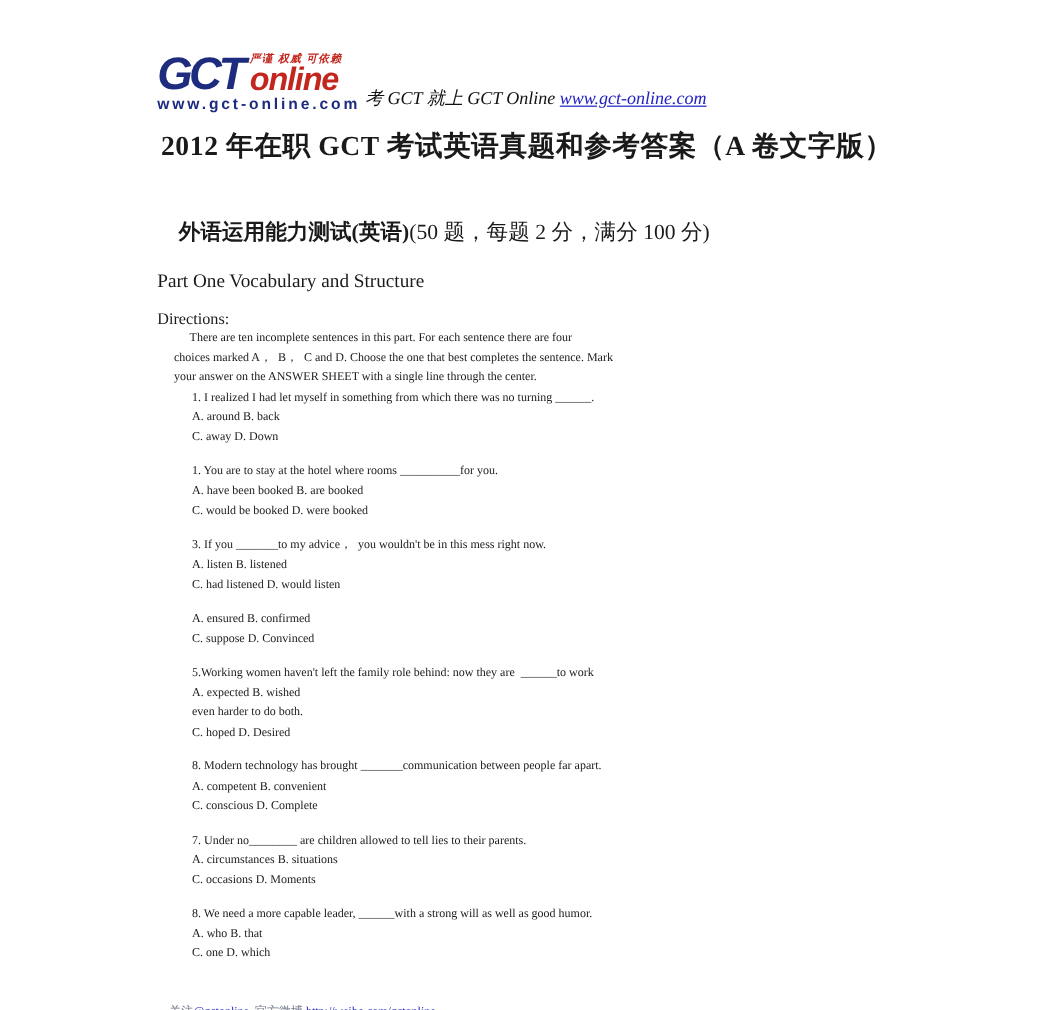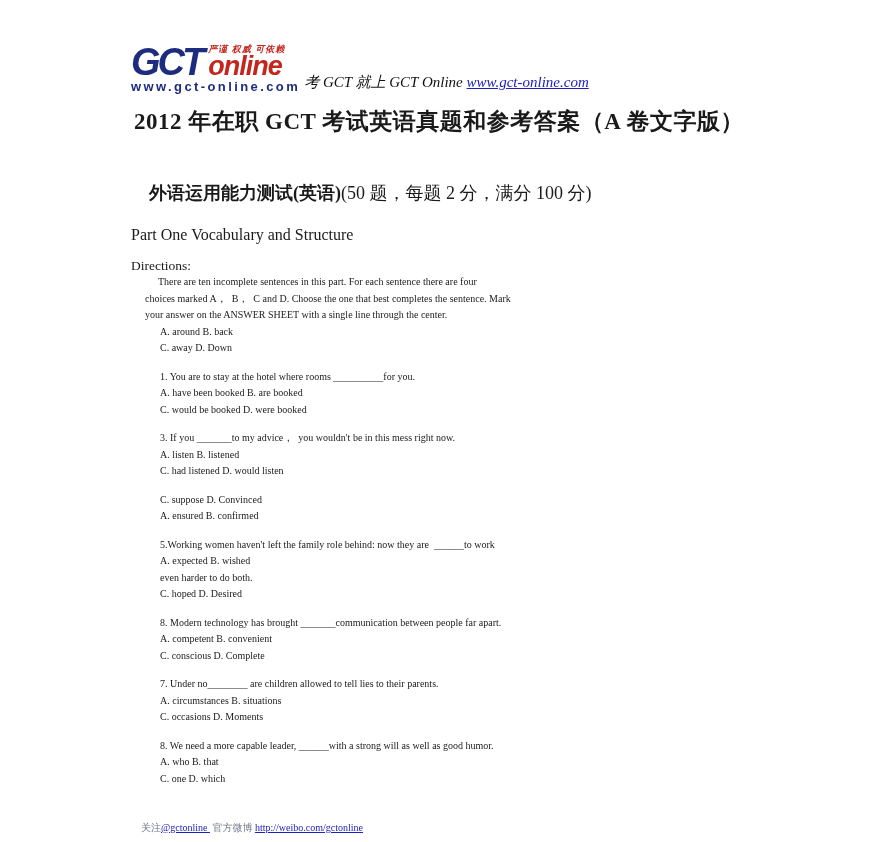--- a/index.html
+++ b/index.html
@@ -95,36 +95,37 @@
 
   <div class="directions-label">Directions:</div>
   <div class="dirs">
     <div class="dir-line dir-first">There are ten incomplete sentences in this part. For each sentence there are four</div>
     <div class="dir-line">choices marked A，  B，  C and D. Choose the one that best completes the sentence. Mark</div>
     <div class="dir-line">your answer on the ANSWER SHEET with a single line through the center.</div>
   </div>
 
   <div>
     <div class="question">
+      <div class="q-line">1. I realized I had let myself in something from which there was no turning ______.</div>
       <div class="q-line">A. around B. back</div>
       <div class="q-line">C. away D. Down</div>
     </div>
     <div class="question">
       <div class="q-line">1. You are to stay at the hotel where rooms __________for you.</div>
       <div class="q-line">A. have been booked B. are booked</div>
       <div class="q-line">C. would be booked D. were booked</div>
     </div>
     <div class="question">
       <div class="q-line">3. If you _______to my advice，  you wouldn't be in this mess right now.</div>
       <div class="q-line">A. listen B. listened</div>
       <div class="q-line">C. had listened D. would listen</div>
     </div>
     <div class="question">
+      <div class="q-line">A. ensured B. confirmed</div>
       <div class="q-line">C. suppose D. Convinced</div>
-      <div class="q-line">A. ensured B. confirmed</div>
     </div>
     <div class="question">
       <div class="q-line">5.Working women haven't left the family role behind: now they are  ______to work</div>
       <div class="q-line">A. expected B. wished</div>
       <div class="q-line">even harder to do both.</div>
       <div class="q-line">C. hoped D. Desired</div>
     </div>
     <div class="question">
       <div class="q-line">8. Modern technology has brought _______communication between people far apart.</div>
       <div class="q-line">A. competent B. convenient</div>

